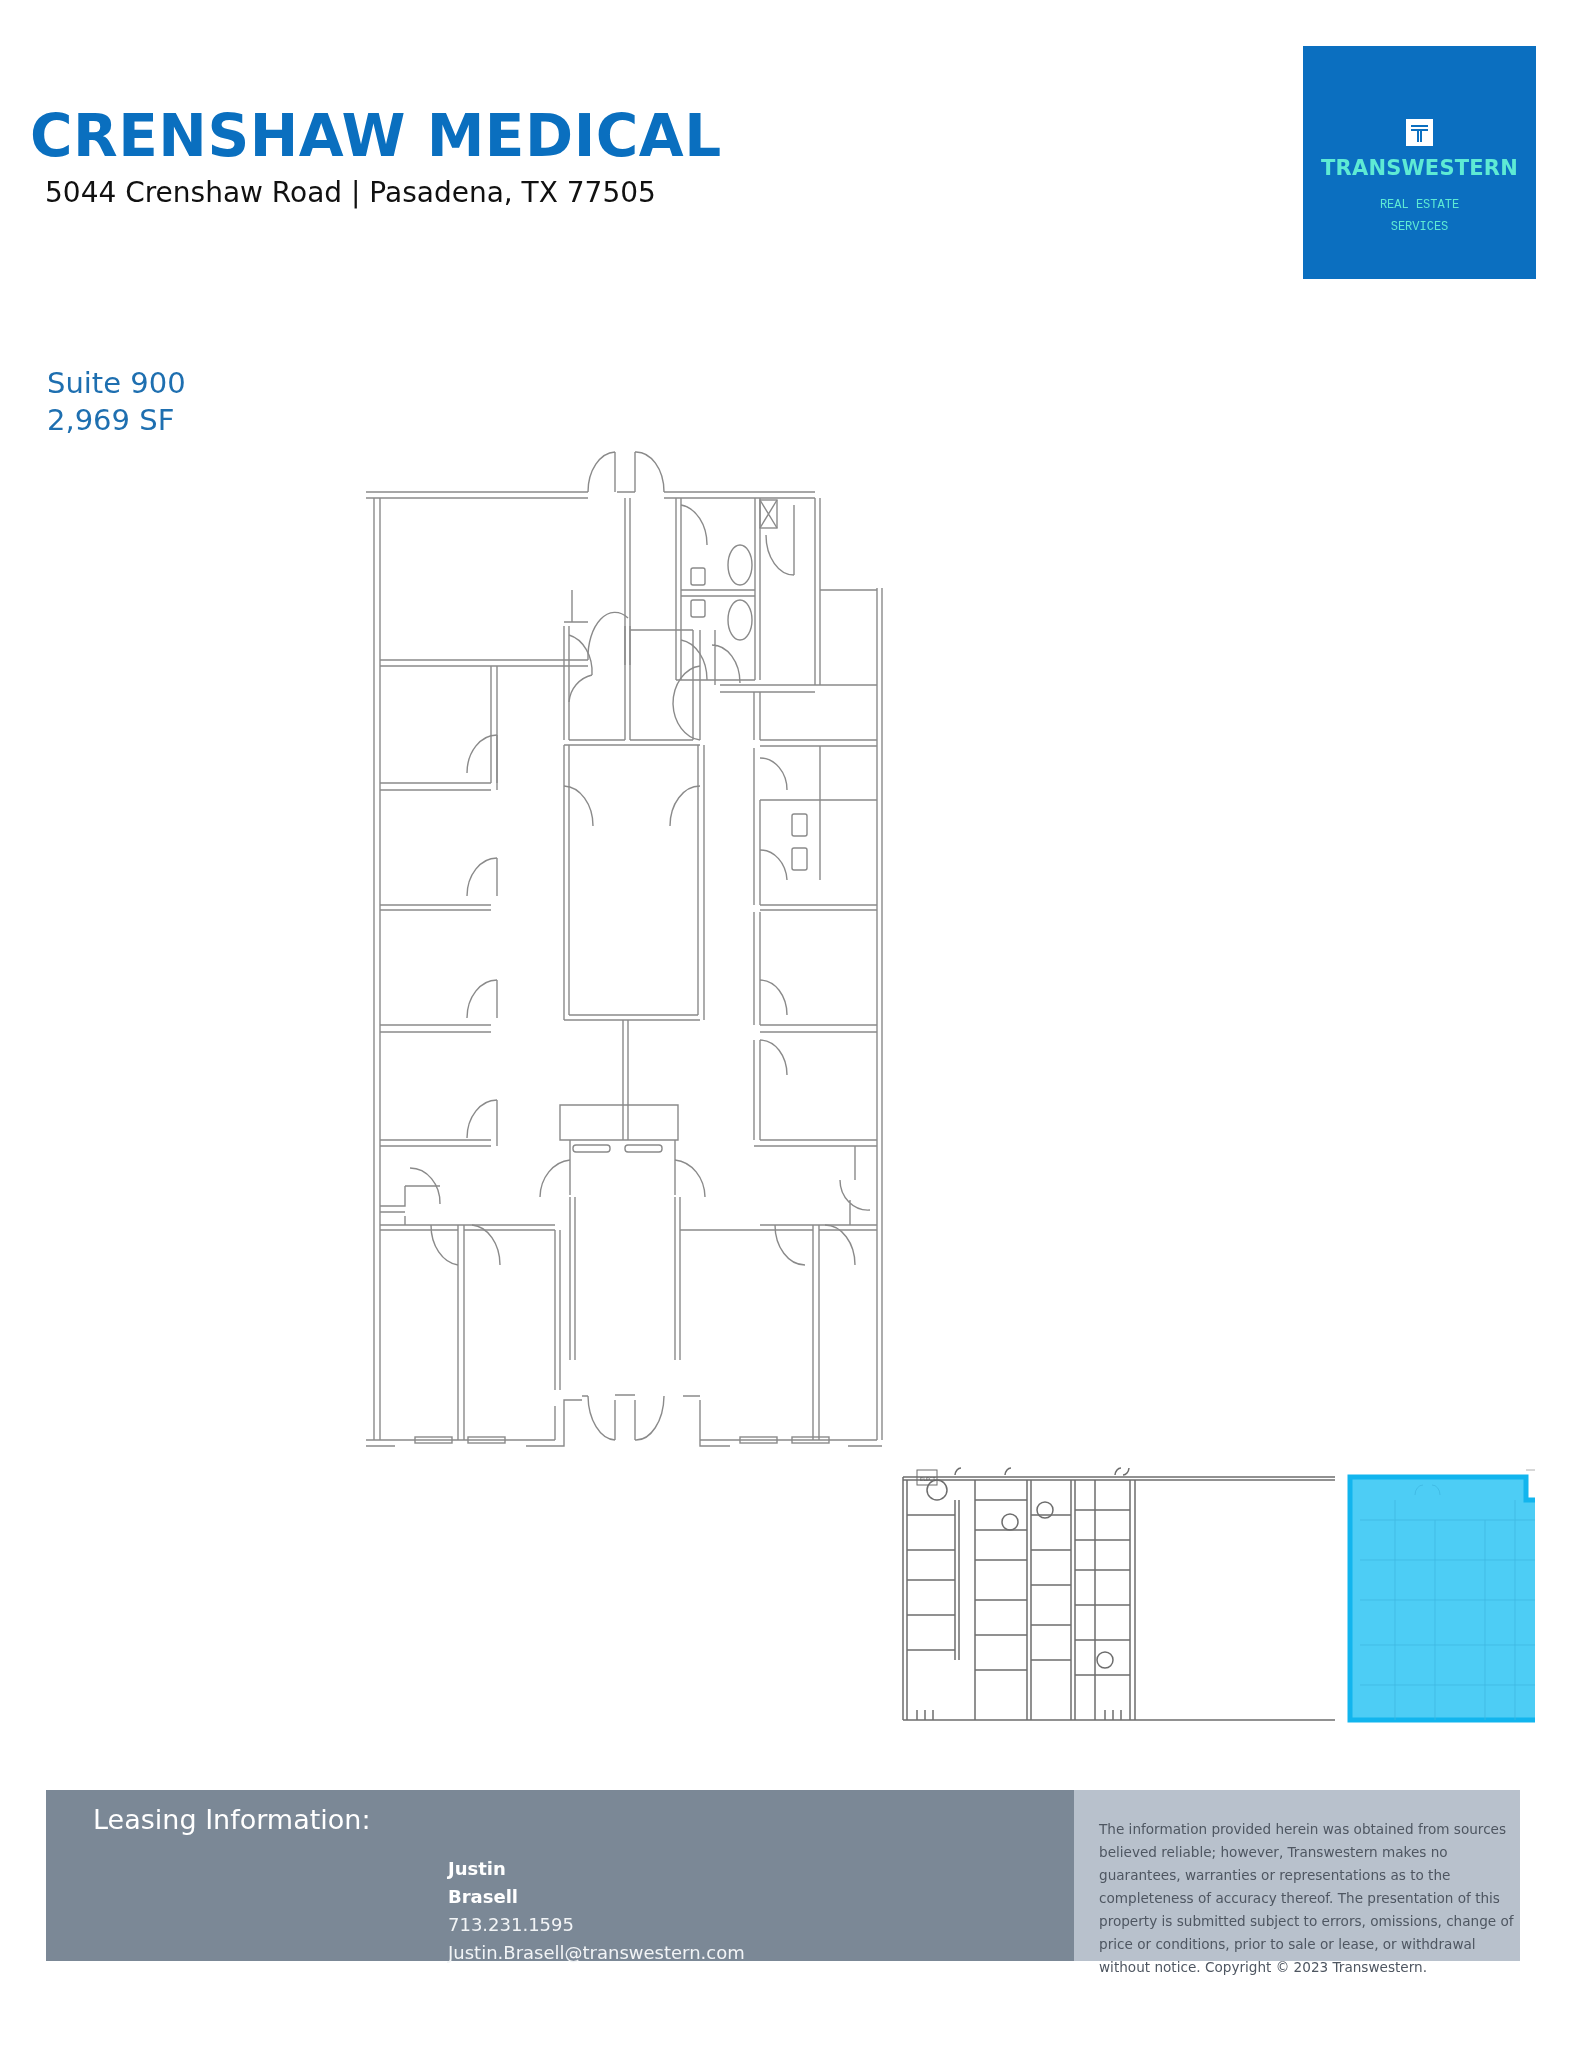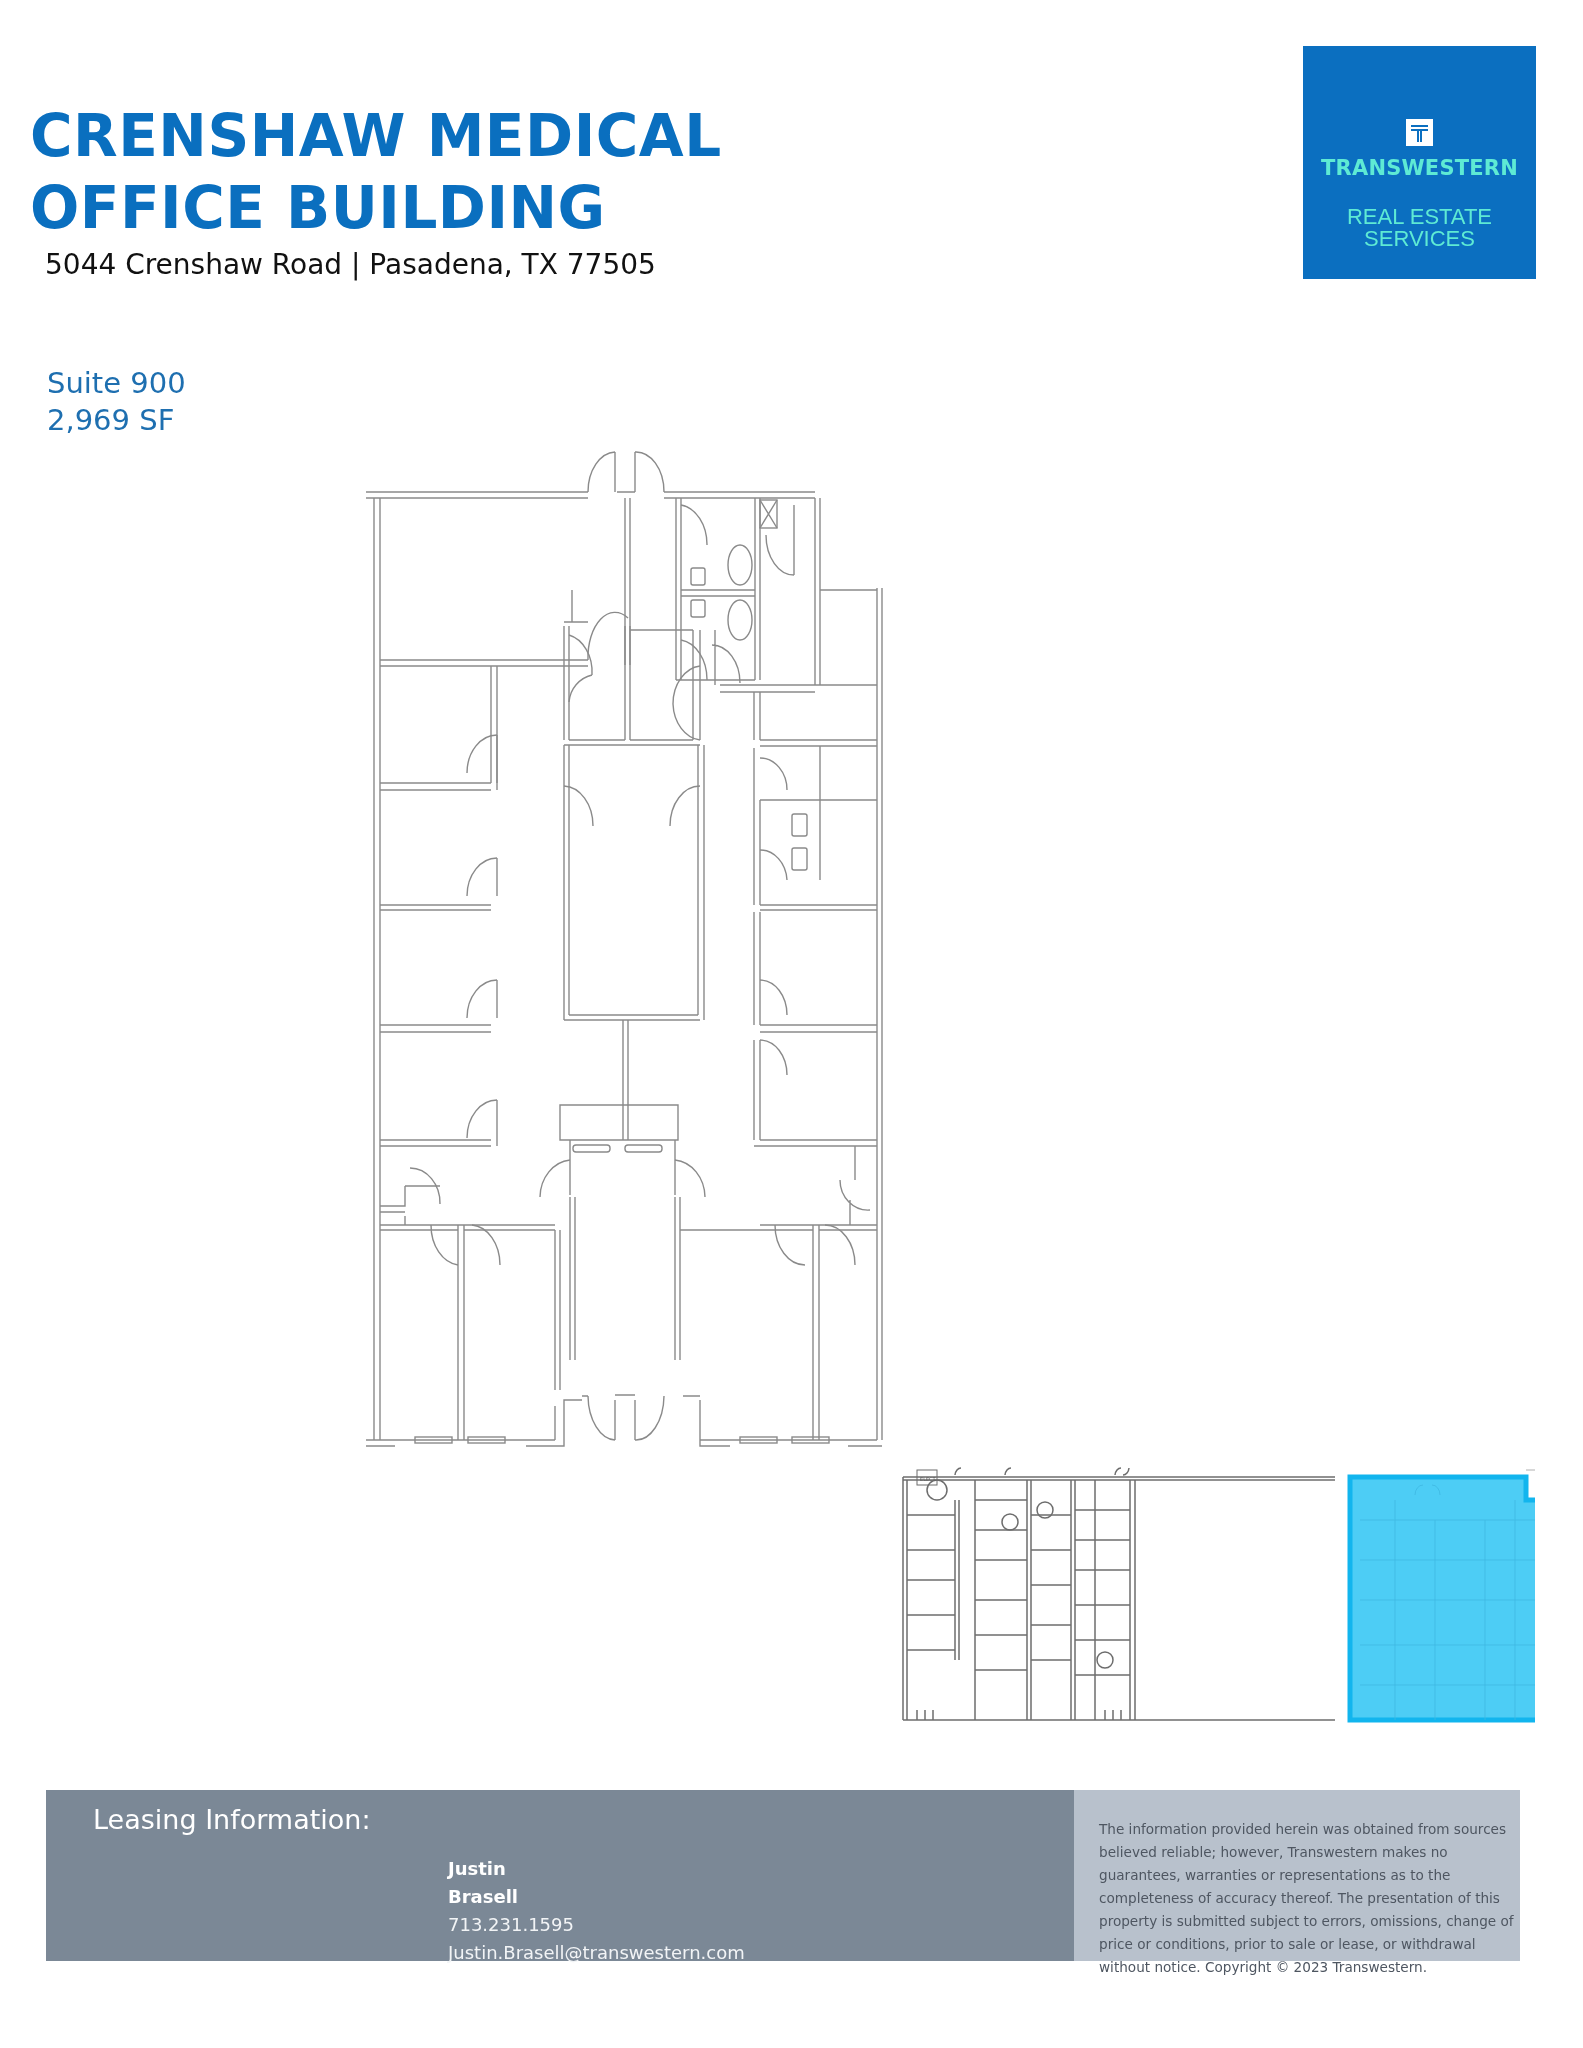--- a/index.html
+++ b/index.html
@@ -7,42 +7,41 @@
 
   .title-block { position: absolute; left: 30px; top: 100px; }
   .title-line { font-family: "DejaVu Sans", sans-serif; font-weight: bold; color: #0a6fbf; font-size: 58px; line-height: 72px; letter-spacing: 0.5px; white-space: nowrap; }
   .address { font-family: "DejaVu Sans", sans-serif; color: #111; font-size: 28px; margin-top: 4px; margin-left: 15px; white-space: nowrap; }
 
   .logo { position: absolute; left: 1303px; top: 46px; width: 233px; height: 233px; background: #0b6fc0; color: #5eead4; text-align: center; }
   .logo-mark { width: 27px; height: 27px; background: #fff; margin: 73px auto 0; position: relative; }
   .logo-mark::before { content: ""; position: absolute; left: 5px; right: 5px; top: 6px; height: 3px; border-top: 2px solid #0b6fc0; border-bottom: 2px solid #0b6fc0; box-sizing: content-box; height: 2px; }
   .logo-mark::after { content: ""; position: absolute; left: 11px; width: 1px; top: 12px; bottom: 4px; border-left: 2px solid #0b6fc0; border-right: 2px solid #0b6fc0; }
   .logo-name { font-family: "DejaVu Sans", sans-serif; font-weight: bold; font-size: 21px; margin-top: 10px; letter-spacing: 0.2px; }
-  .logo-tag { font-family: Liberation Sans, sans-serif; font-size: 22px; line-height: 22px; margin-top: 26px; }
+  .logo-tag { font-family: Liberation Mono, monospace; font-size: 12px; line-height: 22px; margin-top: 14px; }
 
   .suite { position: absolute; left: 47px; top: 365px; color: #1e6fb0; font-family: "DejaVu Sans", sans-serif; font-size: 29px; line-height: 37px; }
 
   .plan { position: absolute; left: 360px; top: 440px; }
   .keyplan { position: absolute; left: 895px; top: 1460px; }
 
   .footer { position: absolute; left: 46px; top: 1790px; width: 1490px; height: 171px; }
   .footer-left { position: absolute; left: 0; top: 0; width: 1028px; height: 171px; background: #7b8896; color: #fff; }
   .footer-right { position: absolute; left: 1028px; top: 0; width: 446px; height: 171px; background: #b8c1cc; }
   .leasing-title { position: absolute; left: 47px; top: 14px; font-family: "DejaVu Sans", sans-serif; font-size: 27px; }
   .contact { position: absolute; top: 65px; font-family: "DejaVu Sans", sans-serif; font-size: 18px; line-height: 28px; }
   .contact .nm { font-weight: bold; }
   .contact .ln { font-weight: normal; color: #f2f4f6; }
   .disclaimer { position: absolute; left: 25px; top: 28px; width: 420px; font-family: "DejaVu Sans", sans-serif; font-size: 13.6px; line-height: 23px; color: #4e5661; }
 </style>
 </head>
 <body>
 
 <div class="title-block">
   <div class="title-line">CRENSHAW MEDICAL</div>
-  <div class="title-line">OFFICE BUILDING</div>
   <div class="address">5044 Crenshaw Road | Pasadena, TX 77505</div>
 </div>
 
 <div class="logo">
   <div class="logo-mark"></div>
   <div class="logo-name">TRANSWESTERN</div>
   <div class="logo-tag">
     <div>REAL ESTATE</div>
     <div>SERVICES</div>
   </div>

